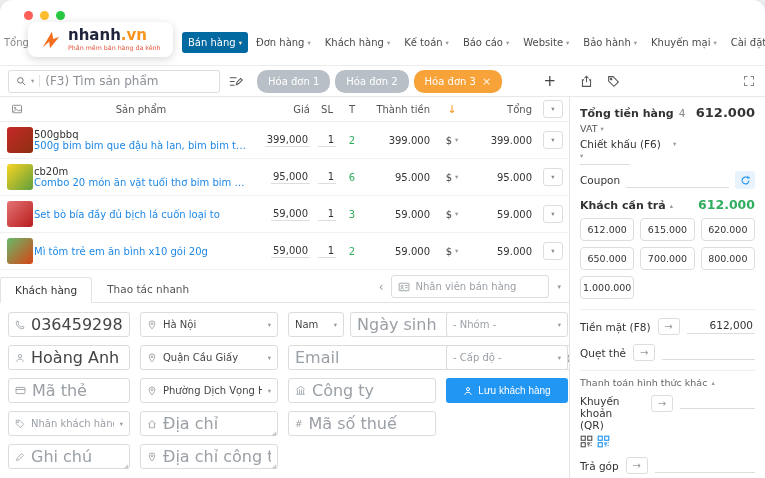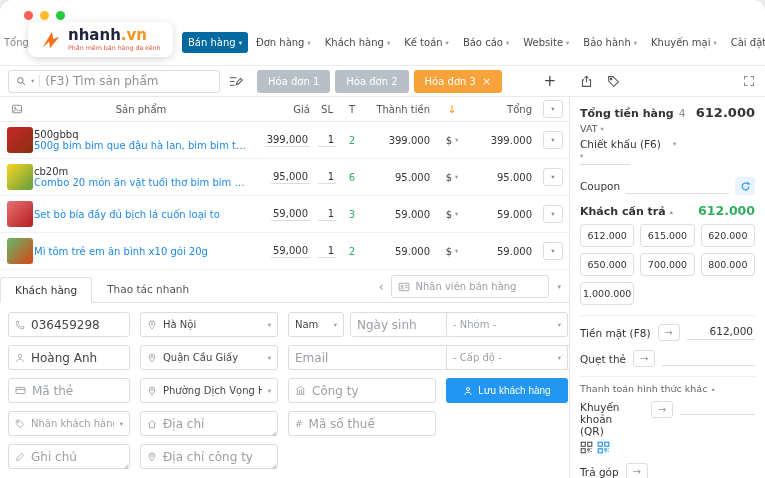--- a/index.html
+++ b/index.html
@@ -25,21 +25,21 @@
 
 .toolbar{height:31px;display:flex;align-items:center;border-bottom:1px solid #e8e8e8}
 .toolbar-left{width:570px;display:flex;align-items:center;padding:0 8px;gap:8px}
 .searchbox{flex:0 0 212px;height:23px;border:1px solid #ddd;border-radius:3px;display:flex;align-items:center;gap:5px;padding:0 7px;background:#fff}
 .searchbox .chev{font-size:6.5px;color:#999}
 .searchbox input{flex:1;min-width:0;border:0;outline:0;font:inherit;font-size:12px;color:#555;background:transparent}
 .searchbox input::placeholder{color:#8a9096}
 .sep{width:1px;height:12px;background:#e3e3e3}
 .ticon{color:#555;display:flex;cursor:pointer}
 .inv-tabs{display:flex;gap:5px;margin-left:6px}
-.inv-tab{height:23px;display:flex;align-items:center;gap:6px;padding:0 11px;border-radius:3px;background:#b9bfc6;color:#fff;font-size:10px;cursor:pointer;white-space:nowrap}
+.inv-tab{height:23px;display:flex;align-items:center;gap:6px;padding:0 11px;border-radius:10px;background:#b9bfc6;color:#fff;font-size:10px;cursor:pointer;white-space:nowrap}
 .inv-tab.active{background:#f8a33a}
 .inv-tab .close{font-size:11px;color:#fff;opacity:.9;cursor:pointer}
 .add-tab{margin-left:auto;font-size:15px;color:#444;padding:0 6px;cursor:pointer}
 .toolbar-right{flex:1;display:flex;align-items:center;gap:14px;padding:0 10px}
 .expand{margin-left:auto;color:#888}
 
 .main{display:flex;height:381px}
 .left{width:570px;border-right:1px solid #e4e4e4;display:flex;flex-direction:column;overflow:hidden}
 .grid{display:grid;grid-template-columns:34px 214px 66px 26px 24px 70px 36px 66px 34px;align-items:center}
 .ptable-header{height:25px;border-bottom:1px solid #ececec;color:#555;font-size:10px}
@@ -68,42 +68,42 @@
 .ctab.active{background:#fff;border-color:#e2e2e2;border-bottom-color:#fff;border-radius:3px 3px 0 0;color:#333;margin-bottom:-1px}
 .cust-right{margin-left:auto;display:flex;align-items:center;gap:8px;padding:0 8px 4px 0}
 .chev-left{color:#999;font-size:12px;cursor:pointer}
 .staff{width:158px;height:23px;border:1px solid #ddd;border-radius:3px;display:flex;align-items:center;gap:5px;padding:0 6px}
 .staff input{flex:1;min-width:0;border:0;outline:0;font:inherit;font-size:10px;color:#555}
 .staff input::placeholder{color:#9aa0a6}
 .cust-chev{color:#999;font-size:7px;cursor:pointer}
 .cust-form{display:grid;grid-template-columns:122px 138px 148px 122px;gap:8px 10px;padding:9px 8px}
 .field{height:25px;border:1px solid #dcdcdc;border-radius:3px;display:flex;align-items:center;gap:6px;padding:0 6px;background:#fff;position:relative;cursor:text}
 .field .ficon{color:#9aa0a6;display:flex;flex:0 0 auto;font-size:9px}
-.field input{flex:1;min-width:0;border:0;outline:0;font:inherit;font-size:12px;color:#444;background:transparent}
+.field input{flex:1;min-width:0;border:0;outline:0;font:inherit;font-size:16px;color:#444;background:transparent}
 .field input::placeholder{color:#9aa0a6}
 .field .val{flex:1;color:#444;font-size:10px;white-space:nowrap;overflow:hidden}
 .field .val.ph{color:#9aa0a6}
 .field .chev{color:#999;font-size:6.5px}
 .field.select{cursor:pointer}
 .split{display:flex;gap:6px}
 .split .field{flex:1}
 .split .field.narrow{flex:0 0 56px}
 .resize{position:absolute;right:1px;bottom:-1px;font-size:6px;color:#ccc}
 .save-btn{height:25px;background:var(--blue);border-radius:3px;color:#fff;display:flex;align-items:center;justify-content:center;gap:5px;font-size:10px;cursor:pointer;border:0}
 
 .panel{flex:1;padding:8px 10px 0;display:flex;flex-direction:column;font-size:10.5px;overflow:hidden}
 .prow1{display:flex;align-items:baseline;gap:5px}
 .prow1 .lbl{font-weight:bold;font-size:11px}
 .prow1 .cnt{color:#888}
 .prow1 .val{margin-left:auto;font-weight:bold;font-size:13px}
 .vat{margin:3px 0 4px;color:#555;font-size:9.5px;display:flex;align-items:center;gap:3px;cursor:pointer}
 .chev-s{font-size:6.5px;color:#999}
 .disc-row{display:flex;align-items:center;gap:12px}
 .disc-sel{width:50px;border-bottom:1px solid #ddd;color:#999;font-size:6.5px;height:13px;margin:2px 0 4px;cursor:pointer}
-.coupon{display:flex;align-items:center;gap:6px;margin:8px 0 8px}
+.coupon{display:flex;align-items:center;gap:6px;margin:2px 0 8px}
 .coupon .cline{flex:1;border-bottom:1px solid #ddd;height:15px;cursor:text}
 .refresh-btn{width:20px;height:18px;background:#e8f3fe;border-radius:3px;display:flex;align-items:center;justify-content:center;cursor:pointer}
 .due{display:flex;align-items:baseline;margin-bottom:6px}
 .due .lbl{font-weight:bold;font-size:11px;display:inline-flex;gap:4px;align-items:center}
 .due .val{margin-left:auto;color:var(--green);font-weight:bold;font-size:12.5px}
 .chips{display:grid;grid-template-columns:repeat(3,1fr);gap:6px;margin-bottom:10px}
 .chip{height:23px;border:1px solid #ddd;border-radius:4px;display:flex;align-items:center;justify-content:center;font-size:9.5px;color:#333;background:#fff;cursor:pointer;white-space:nowrap}
 .payrow{display:flex;align-items:center;gap:7px;margin-bottom:9px}
 .payrow .plbl{flex:0 0 auto;color:#333}
 .arrow-box{width:22px;height:17px;border:1px solid #ddd;border-radius:3px;display:flex;align-items:center;justify-content:center;color:#999;font-size:10px;background:#fff;cursor:pointer}

